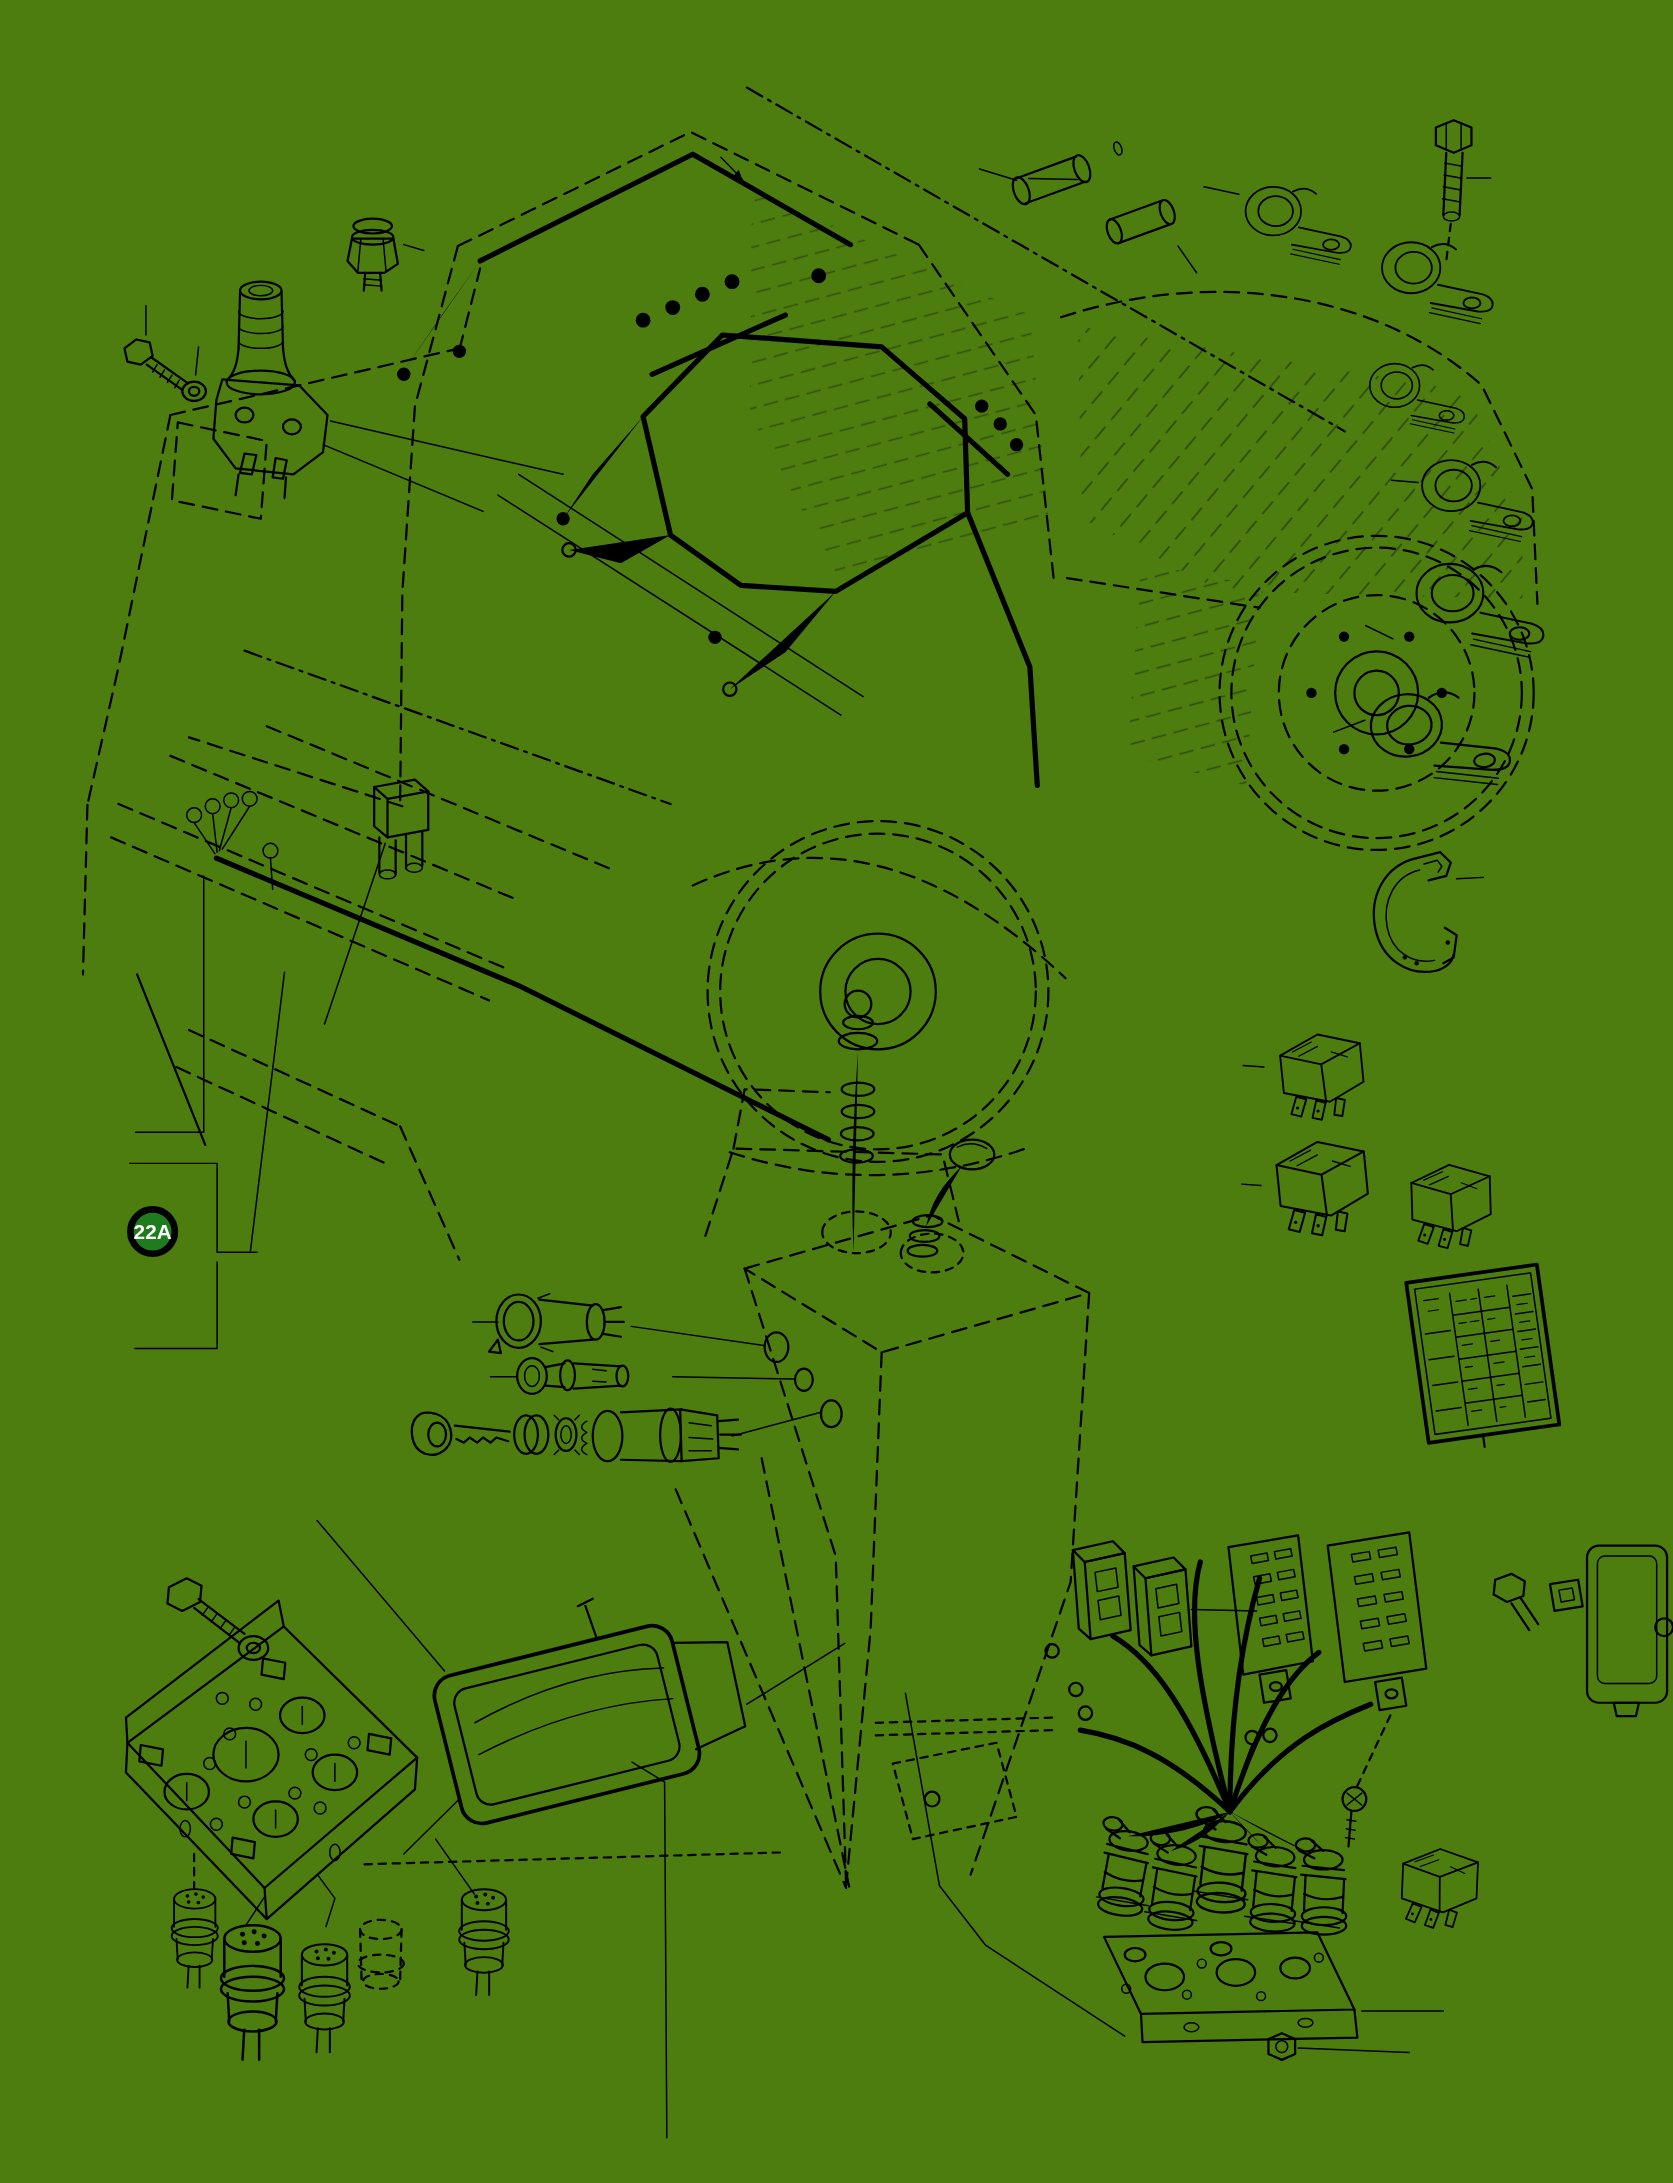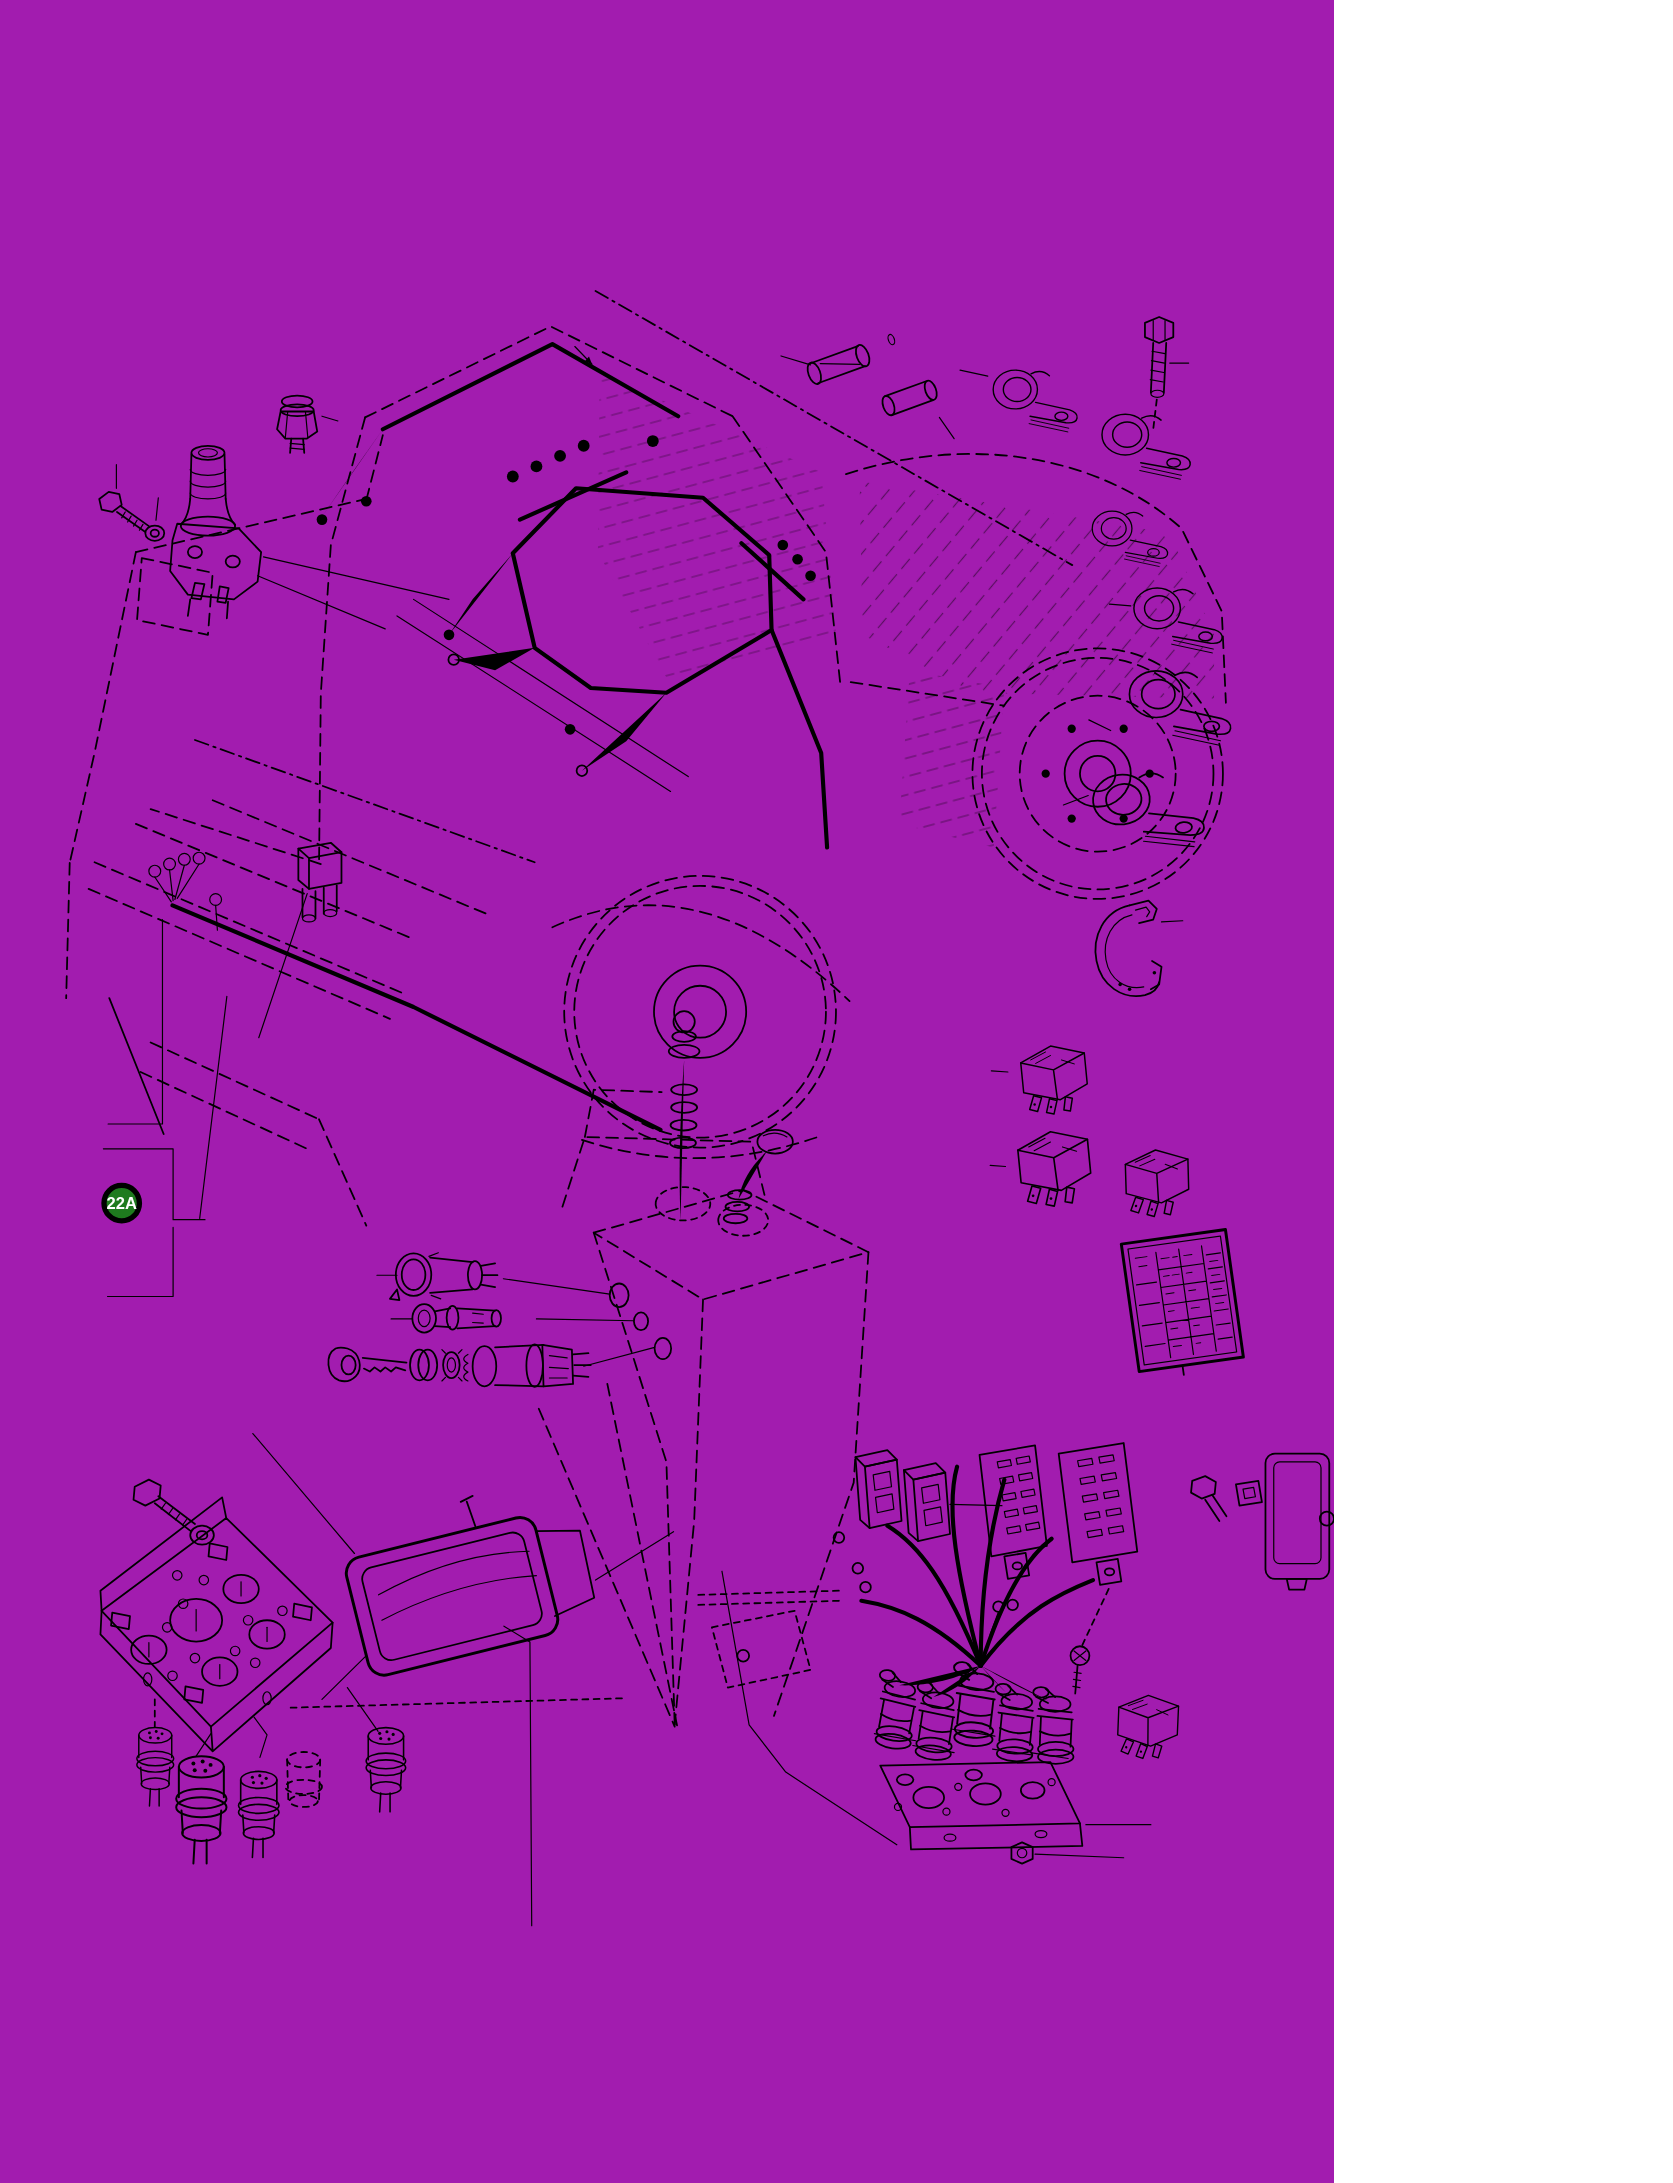--- a/index.html
+++ b/index.html
@@ -1,16 +1,16 @@
 <!DOCTYPE html>
 <html style="font-size:12px"><head>
 <meta charset="utf-8">
 <style>
   html,body{margin:0;padding:0;background:#fff;}
-  .stage{position:relative;width:1334px;height:2183px;background:#a21caf;font-family:"Liberation Sans",sans-serif;}
+  .stage{position:relative;width:1673px;height:2183px;background:#4d7c0f;font-family:"Liberation Sans",sans-serif;}
   svg{display:block;width:100%;height:100%;}
   .s{stroke:#000;fill:none;stroke-width:3;stroke-linecap:round;stroke-linejoin:round;}
   .s2{stroke-width:2;}
   .s5{stroke-width:5;}
   .b{stroke:#000;fill:none;stroke-width:7;stroke-linecap:round;stroke-linejoin:round;}
   .d{stroke-dasharray:20 12;}
   .dd{stroke-dasharray:24 9 4 9;}
   .dt{stroke-dasharray:10 9;}
   .f{fill:#000;stroke:none;}
   .badge-text{font-family:"Liberation Sans",sans-serif;font-size:28px;font-weight:600;}

